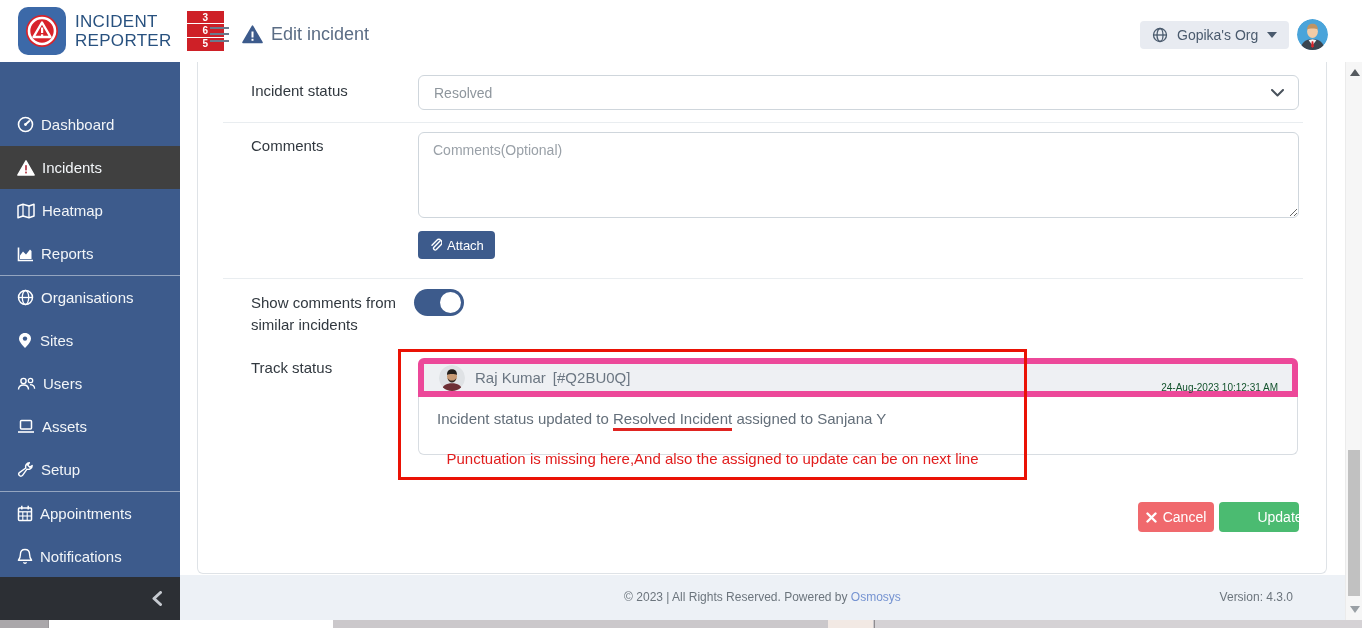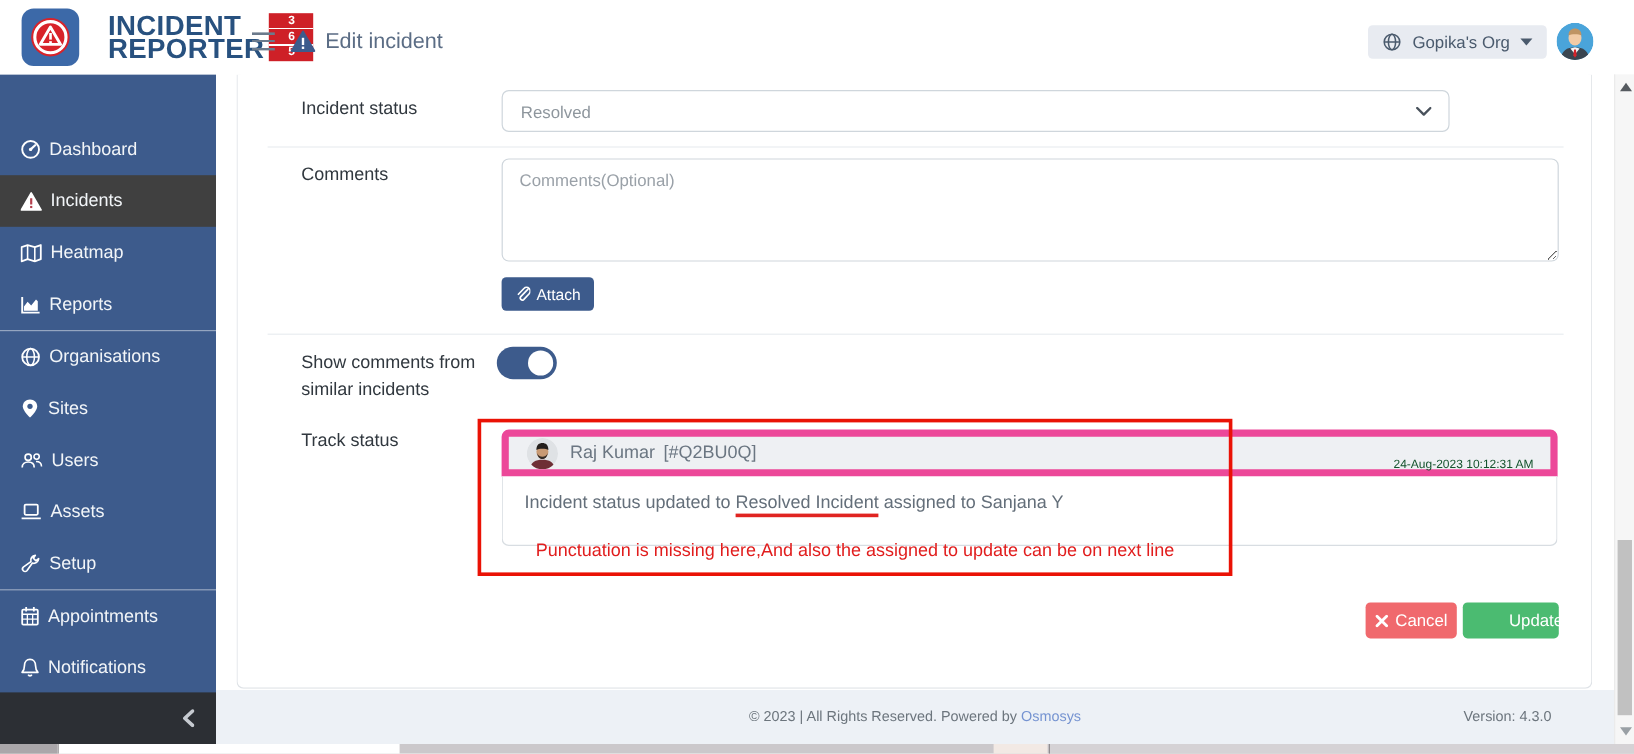--- a/index.html
+++ b/index.html
@@ -2,22 +2,22 @@
 <html><head>
 <meta charset="utf-8">
 <style>
   * { margin:0; padding:0; box-sizing:border-box; }
   html,body { width:1362px; height:628px; overflow:hidden; font-family:"Liberation Sans", sans-serif; background:#fff; }
 
   
   .header { position:absolute; left:0; top:0; width:1362px; height:62px; background:#fff; z-index:5; }
   .logo { position:absolute; left:18px; top:7px; display:flex; align-items:center; cursor:pointer; }
   .logo-tile { width:48px; height:48px; border-radius:10px; background:#3c69a8; display:flex; align-items:center; justify-content:center; }
-  .logo-text { margin-left:24px; color:#28517f; font-weight:bold; font-size:23px; line-height:19px; letter-spacing:.3px; }
-  .logo-badge { margin-left:4px; width:37px; background:#ce2027; color:#fff; font-size:10px; font-weight:bold; text-align:center; line-height:13px; word-break:break-all; padding:0 16px; height:40px;
+  .logo-text { margin-left:9px; color:#28517f; font-weight:normal; font-size:17px; line-height:19px; letter-spacing:.3px; }
+  .logo-badge { margin-left:15px; width:37px; background:#ce2027; color:#fff; font-size:10px; font-weight:bold; text-align:center; line-height:13px; word-break:break-all; padding:0 16px; height:40px;
      background-image:linear-gradient(to bottom, transparent 12px,#fff 12px,#fff 13px,transparent 13px,transparent 26px,#fff 26px,#fff 27px,transparent 27px); }
   .hamburger { position:absolute; left:210px; top:27px; width:19px; height:15px; cursor:pointer;
      background:linear-gradient(#6b7a8c 0 2px,transparent 2px 6px,#6b7a8c 6px 8px,transparent 8px 13px,#6b7a8c 13px 15px); }
   .page-title-wrap { position:absolute; left:242px; top:24px; display:flex; align-items:center; }
   .page-title { margin-left:8px; font-size:18px; color:#5b6d85; }
   .org-pill { position:absolute; left:1140px; top:21px; height:28px; background:#e8ebf1; border-radius:4px; display:flex; align-items:center; padding:0 12px; cursor:pointer; }
   .org-label { margin:0 9px; font-size:14px; color:#4a5a6d; }
   .caret-down { width:0; height:0; border-left:5px solid transparent; border-right:5px solid transparent; border-top:6px solid #4a5a6d; }
   .avatar { position:absolute; left:1297px; top:19px; width:31px; height:31px; border-radius:50%; overflow:hidden; cursor:pointer; }
 
@@ -28,21 +28,21 @@
   .nav li.active { background:#404040; }
   .nav li svg { margin-right:7px; flex:0 0 auto; }
   .nav .divider { height:1px; padding:0; background:rgba(255,255,255,.45); cursor:default; }
   .collapse-bar { position:absolute; left:0; top:577px; width:180px; height:43px; background:#2c2f34; z-index:6; display:flex; align-items:center; justify-content:flex-end; padding-right:18px; cursor:pointer; }
 
   
   .main-bg { position:absolute; left:180px; top:62px; width:1165px; height:513px; background:#fff; }
   .card { position:absolute; left:197px; top:62px; width:1130px; height:512px; background:#fff;
           border-left:1px solid #dfe3e7; border-right:1px solid #dfe3e7; border-bottom:1px solid #dfe3e7; border-radius:0 0 6px 6px; }
   .field-label { position:absolute; left:53px; font-size:15px; color:#31383f; }
-  .select-box { position:absolute; left:220px; top:13px; width:790px; height:35px; border:1px solid #cfd6dc; border-radius:6px; background:#fff; display:flex; align-items:center; padding:0 14px 0 15px; font-size:14px; color:#8e969d; cursor:pointer; }
+  .select-box { position:absolute; left:220px; top:13px; width:881px; height:35px; border:1px solid #cfd6dc; border-radius:6px; background:#fff; display:flex; align-items:center; padding:0 14px 0 15px; font-size:14px; color:#8e969d; cursor:pointer; }
   .select-box .spacer { flex:1; }
   .hrule { position:absolute; left:25px; width:1080px; border-top:1px solid #e9edf0; }
   textarea.comments { position:absolute; left:220px; top:70px; width:881px; height:86px; border:1px solid #cfd6dc; border-radius:6px; padding:9px 14px; font-family:"Liberation Sans",sans-serif; font-size:14px; color:#495057; resize:both; }
   textarea.comments::placeholder { color:#9aa1a8; }
   .attach-btn { position:absolute; left:220px; top:169px; height:28px; background:#3d5b8c; color:#fff; border:none; border-radius:4px; font-size:13px; font-family:"Liberation Sans",sans-serif; display:flex; align-items:center; padding:0 11px; cursor:pointer; }
   .attach-btn svg { margin-right:5px; }
   .toggle { position:absolute; left:216px; top:227px; width:50px; height:27px; border-radius:14px; background:#3d5b8c; cursor:pointer; }
   .toggle .knob { position:absolute; right:3px; top:3px; width:21px; height:21px; border-radius:50%; background:#fff; }
   .lbl-show { top:230px; width:162px; line-height:22px; }
   .lbl-track { top:297px; }

